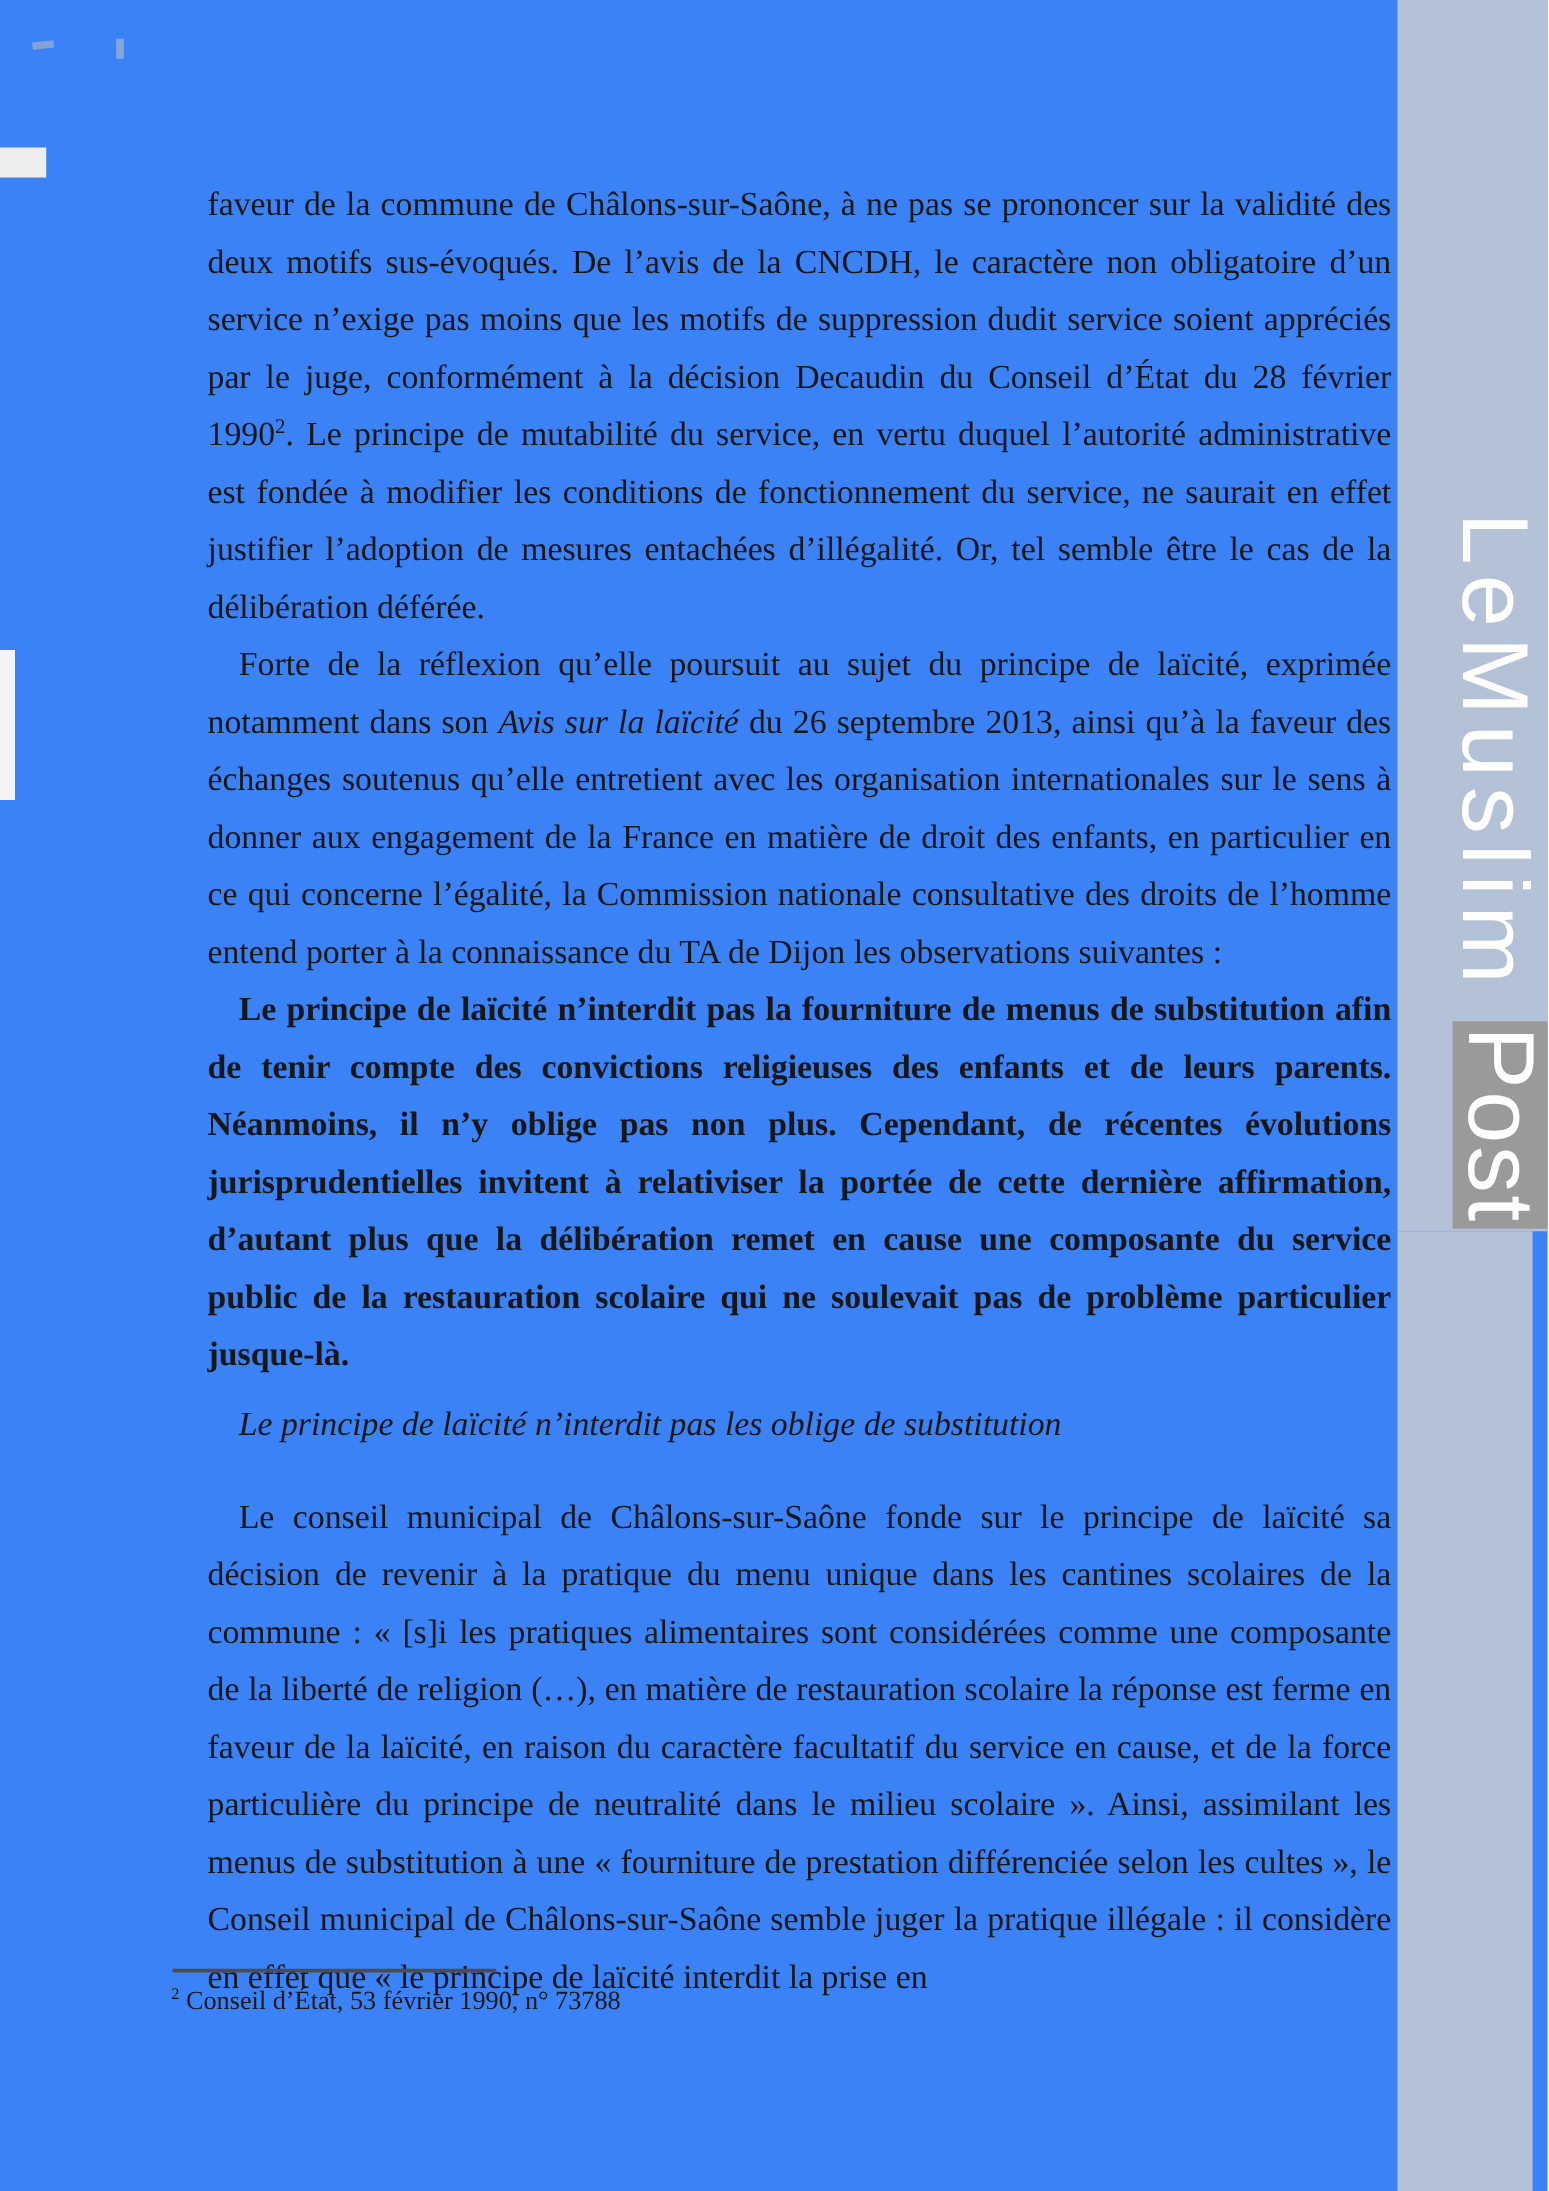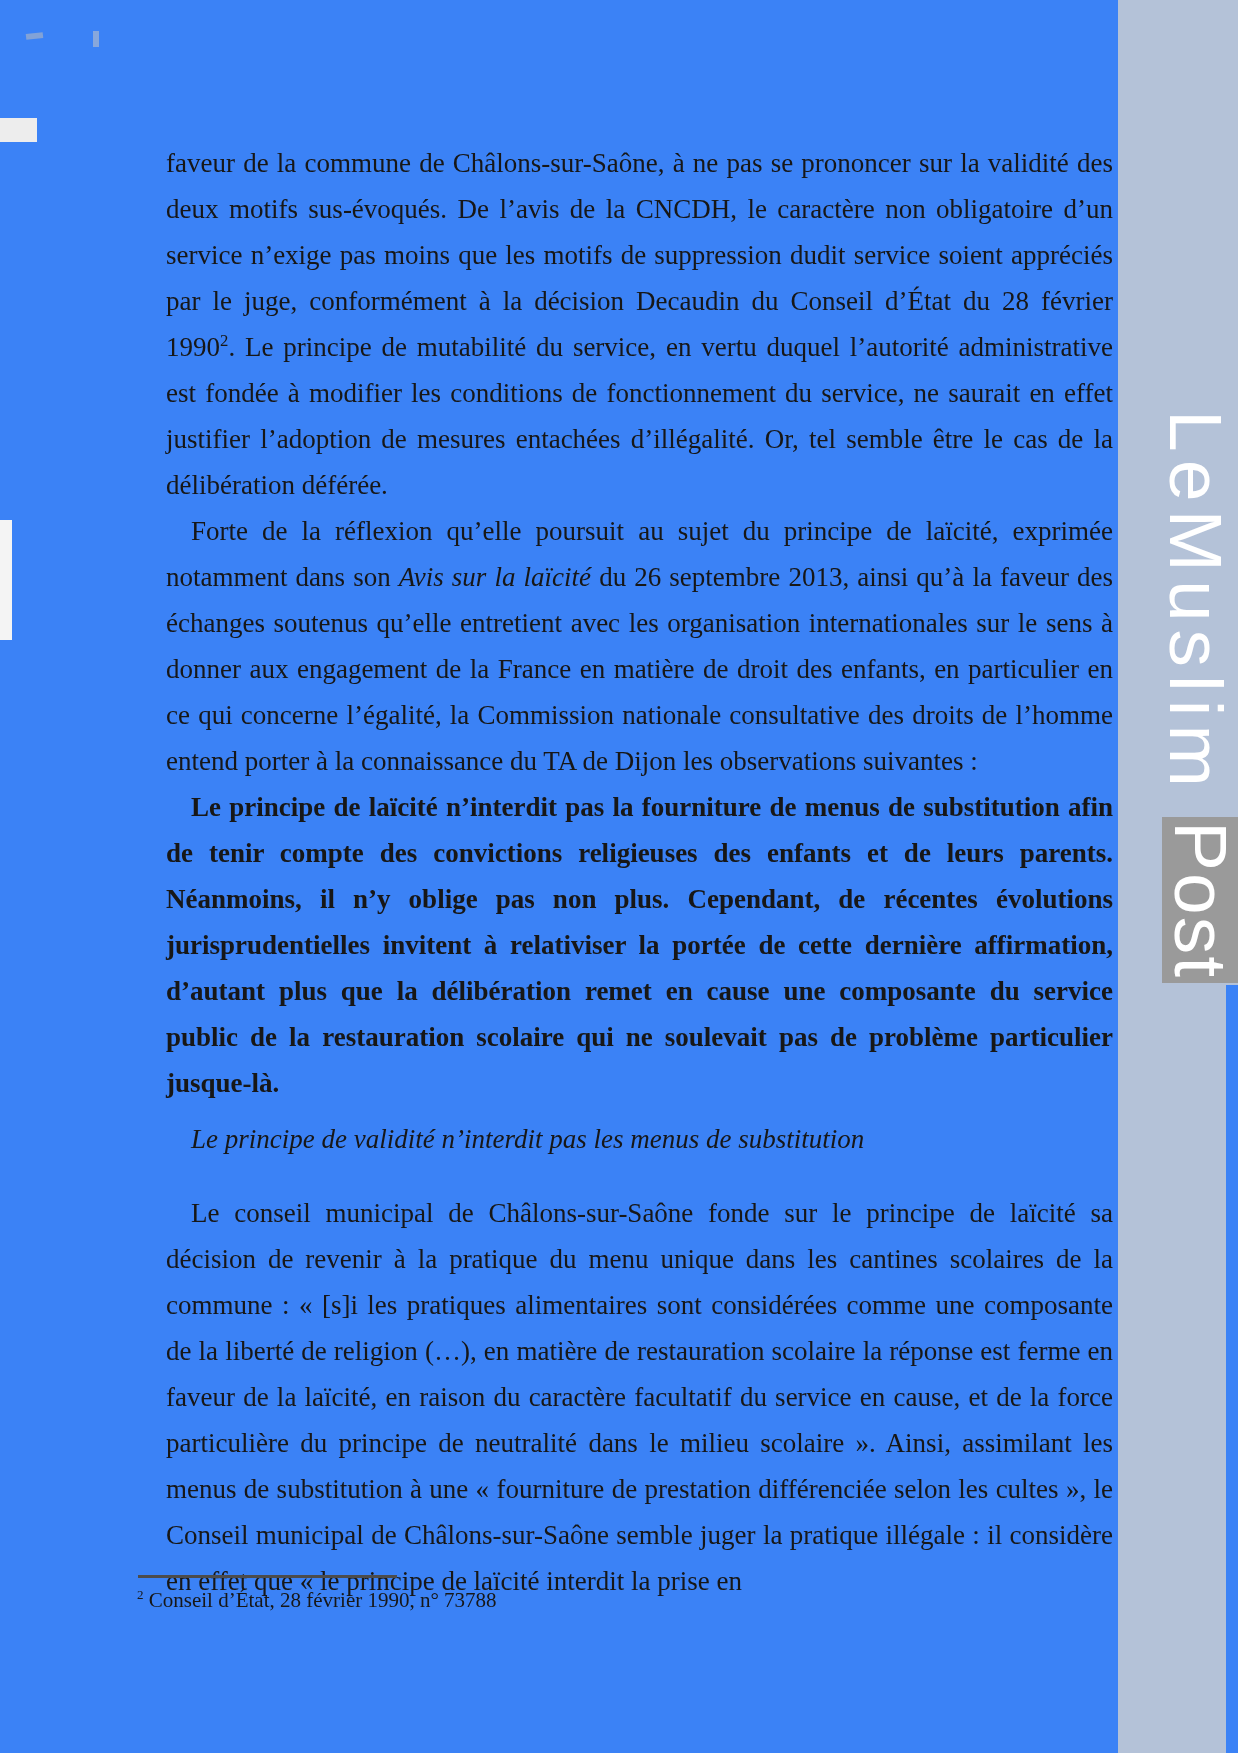--- a/index.html
+++ b/index.html
@@ -102,26 +102,26 @@
 
   <div class="artifact a1"></div>
   <div class="artifact a2"></div>
   <div class="artifact a3"></div>
   <div class="artifact a4"></div>
 
   <div id="doc-body">
       <p class="no-indent"><span>faveur de la commune de Châlons-sur-Saône, à ne pas se prononcer sur la validité des deux motifs sus-évoqués. De l’avis de la CNCDH, le caractère non obligatoire d’un service n’exige pas moins que les motifs de suppression dudit service soient appréciés par le juge, conformément à la décision Decaudin du Conseil d’État du 28 février 1990</span><sup>2</sup><span>. Le principe de mutabilité du service, en vertu duquel l’autorité administrative est fondée à modifier les conditions de fonctionnement du service, ne saurait en effet justifier l’adoption de mesures entachées d’illégalité. Or, tel semble être le cas de la délibération déférée.</span></p>
       <p><span>Forte de la réflexion qu’elle poursuit au sujet du principe de laïcité, exprimée notamment dans son </span><span class="it">Avis sur la laïcité</span><span> du 26 septembre 2013, ainsi qu’à la faveur des échanges soutenus qu’elle entretient avec les organisation internationales sur le sens à donner aux engagement de la France en matière de droit des enfants, en particulier en ce qui concerne l’égalité, la Commission nationale consultative des droits de l’homme entend porter à la connaissance du TA de Dijon les observations suivantes :</span></p>
       <p class="bold"><span>Le principe de laïcité n’interdit pas la fourniture de menus de substitution afin de tenir compte des convictions religieuses des enfants et de leurs parents. Néanmoins, il n’y oblige pas non plus. Cependant, de récentes évolutions jurisprudentielles invitent à relativiser la portée de cette dernière affirmation, d’autant plus que la délibération remet en cause une composante du service public de la restauration scolaire qui ne soulevait pas de problème particulier jusque-là.</span></p>
-      <p class="heading"><span>Le principe de validité n’interdit pas les menus de substitution</span></p>
+      <p class="heading"><span>Le principe de laïcité n’interdit pas les oblige de substitution</span></p>
       <p><span>Le conseil municipal de Châlons-sur-Saône fonde sur le principe de laïcité sa décision de revenir à la pratique du menu unique dans les cantines scolaires de la commune : « [s]i les pratiques alimentaires sont considérées comme une composante de la liberté de religion (…), en matière de restauration scolaire la réponse est ferme en faveur de la laïcité, en raison du caractère facultatif du service en cause, et de la force particulière du principe de neutralité dans le milieu scolaire ». Ainsi, assimilant les menus de substitution à une « fourniture de prestation différenciée selon les cultes », le Conseil municipal de Châlons-sur-Saône semble juger la pratique illégale : il considère en effet que « le principe de laïcité interdit la prise en</span></p>
     </div>
 
   <div class="footnote-rule"></div>
-  <div class="footnote"><sup>2</sup><span> Conseil d’État, 28 février 1990, n° 73788</span></div>
+  <div class="footnote"><sup>2</sup><span> Conseil d’État, 53 février 1990, n° 73788</span></div>
 
   <div class="sidebar-top"></div>
   <div class="sidebar-bottom"></div>
   <div class="wm-lemuslim">LeMuslim</div>
   <div class="post-box">
       <span>Post</span>
     </div>
 
 </div>
 

